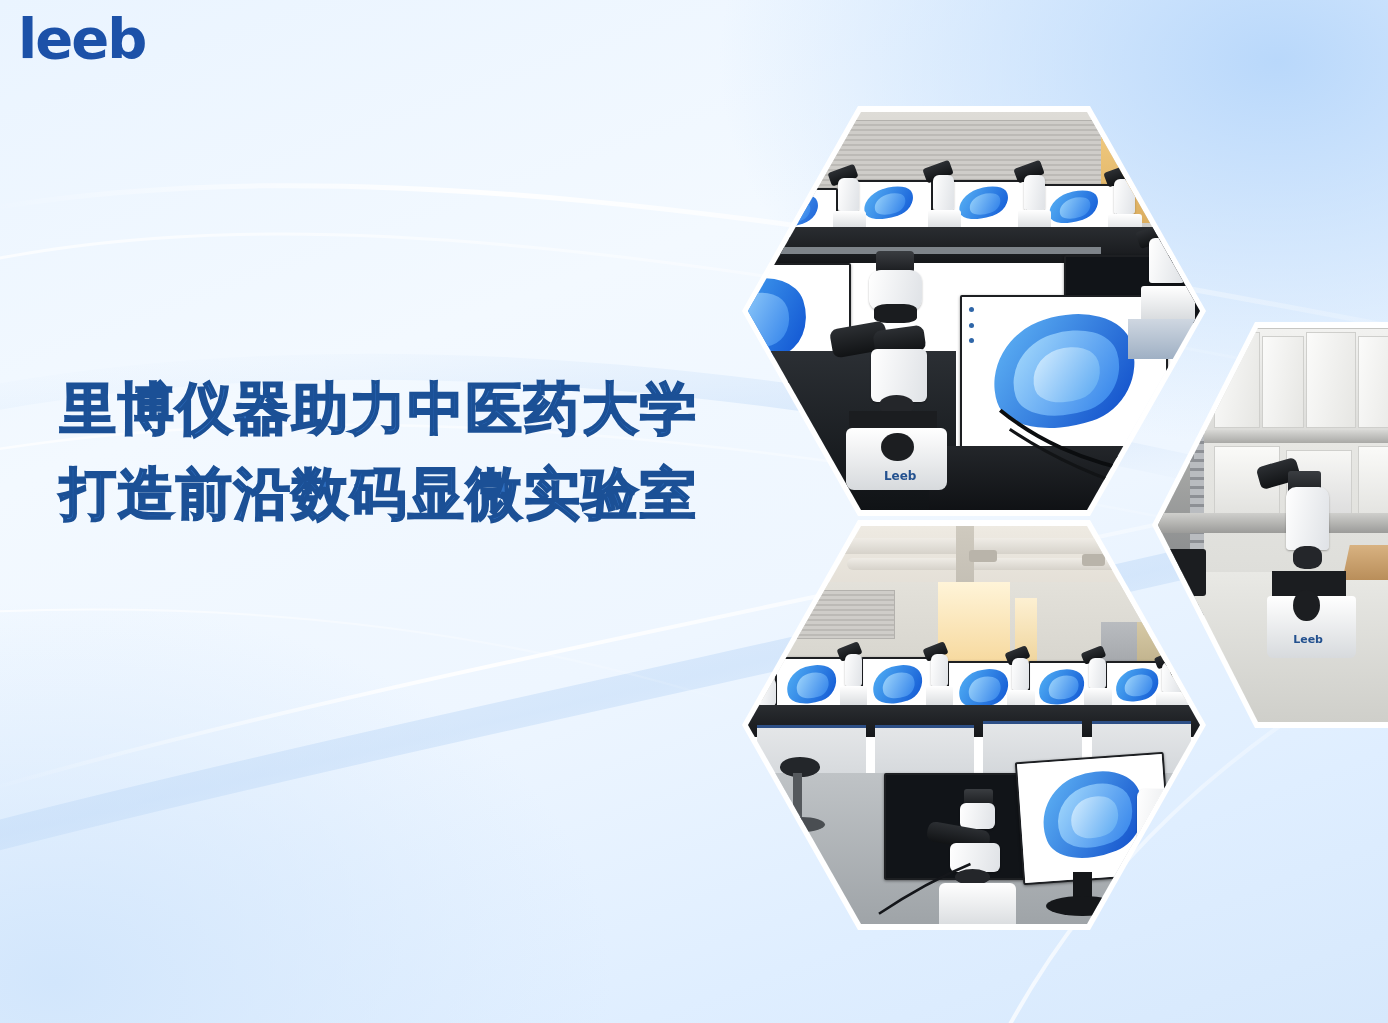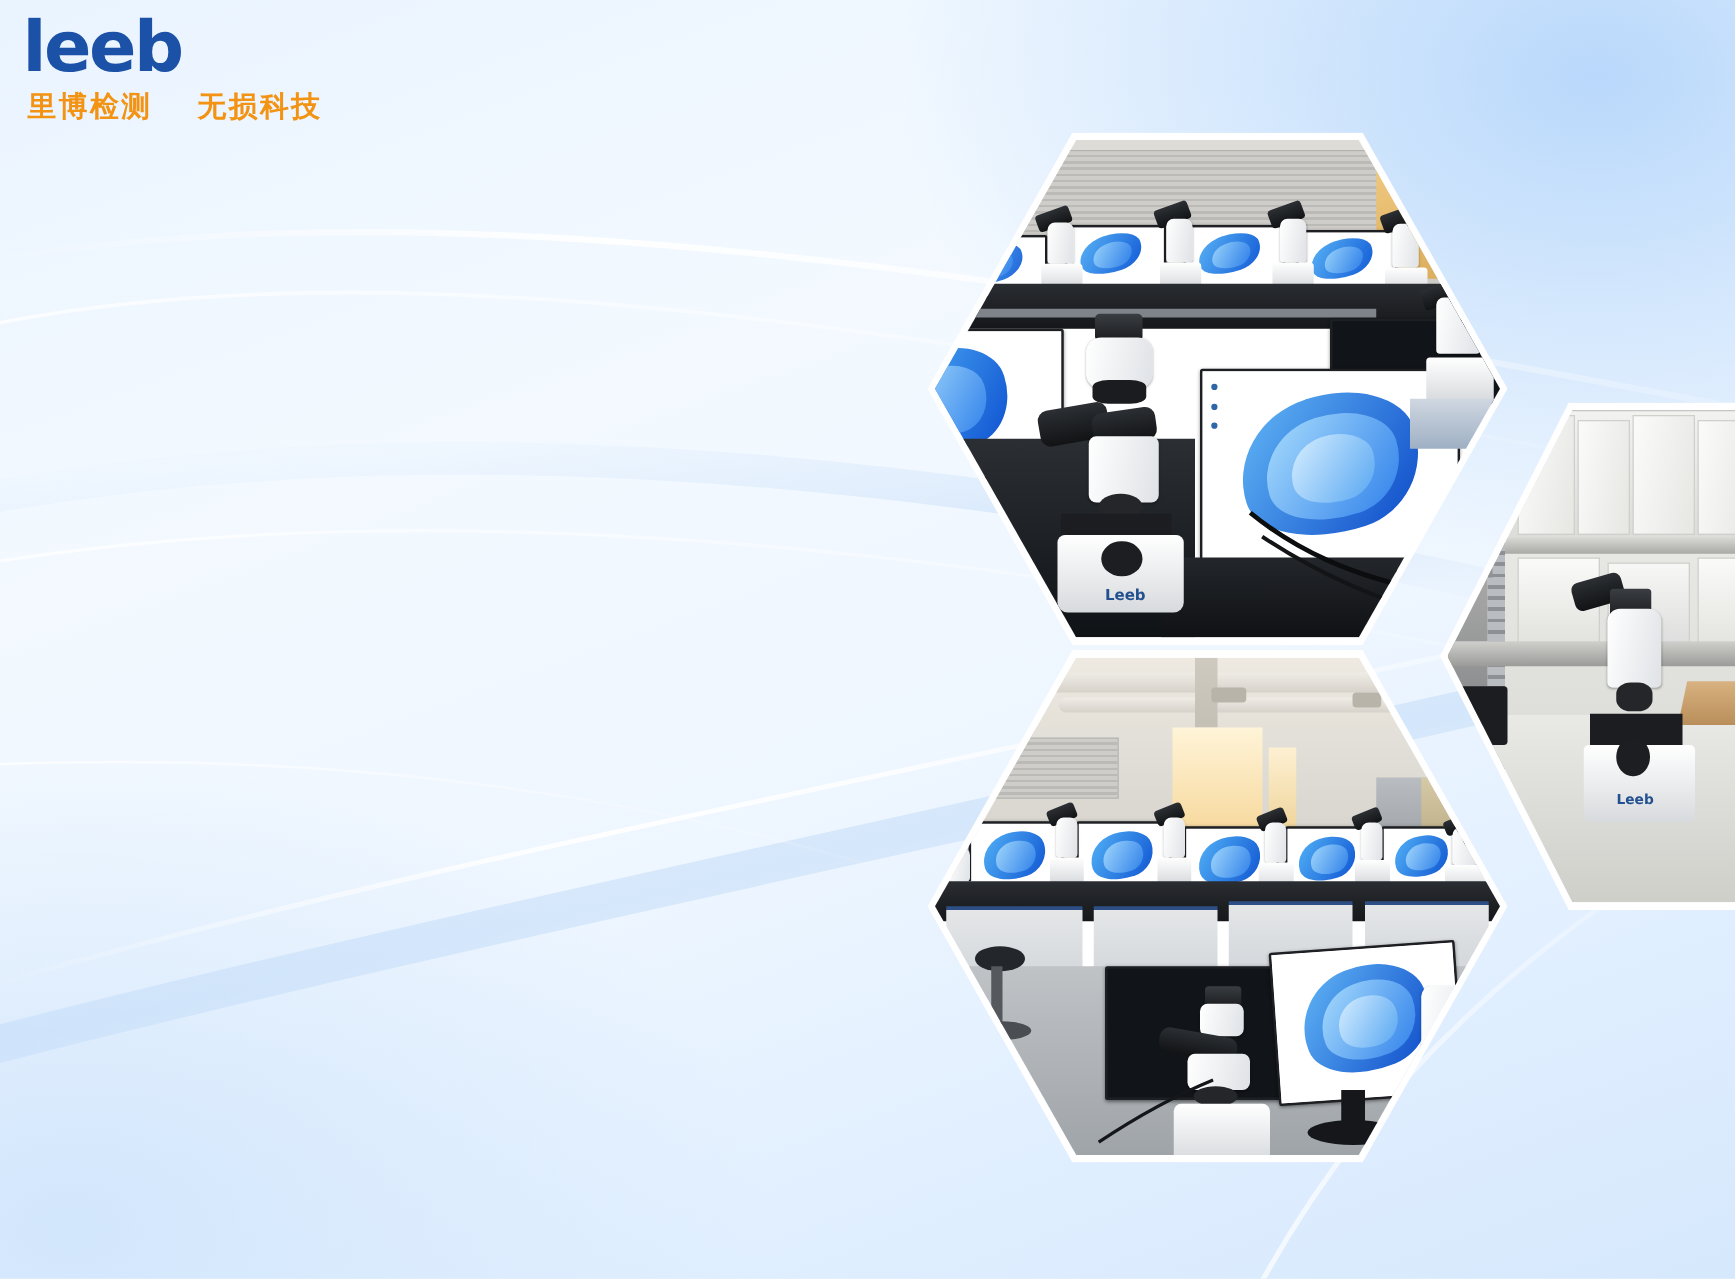--- a/index.html
+++ b/index.html
@@ -134,27 +134,26 @@
     <path d="M-20,792 C 330,690 760,612 1410,470" fill="none" stroke="url(#wg1)" stroke-width="4"></path>
     <path d="M-20,840 C 360,742 800,655 1410,512" fill="none" stroke="url(#wg3)" stroke-width="30"></path>
     <path d="M1000,1043 C 1090,870 1230,740 1420,640" fill="none" stroke="url(#wg2)" stroke-width="4"></path>
     <path d="M-20,612 C 260,600 520,632 760,712" fill="none" stroke="url(#wg2)" stroke-width="2"></path>
   </svg>
 
   <div class="logo">
     <div class="logo-main">
       <span class="logo-leeb">leeb</span>
     </div>
-    <div class="logo-tag">
-      <span>里博检测</span>
-      <span class="gap"></span>
-      <span>无损科技</span>
-    </div>
   </div>
 
+  <div class="headline">
+    <div class="headline-line">里博仪器助力中医药大学</div>
+    <div class="headline-line">打造前沿数码显微实验室</div>
+  </div>
 
   <div class="hex-shadow" id="hex-right-s"></div>
   <div class="hex" id="hex-right">
     <div class="scene">
 
       <div class="room-wall" style="height:62%;background:linear-gradient(#efefec,#dededa);"></div>
       <div class="shelf" style="left:6%;top:0;width:100%;height:26%;"></div>
 
       <div class="box" style="left:14%;top:1%;width:11%;height:24%;"></div>
       <div class="box" style="left:26%;top:2%;width:10%;height:23%;"></div>

